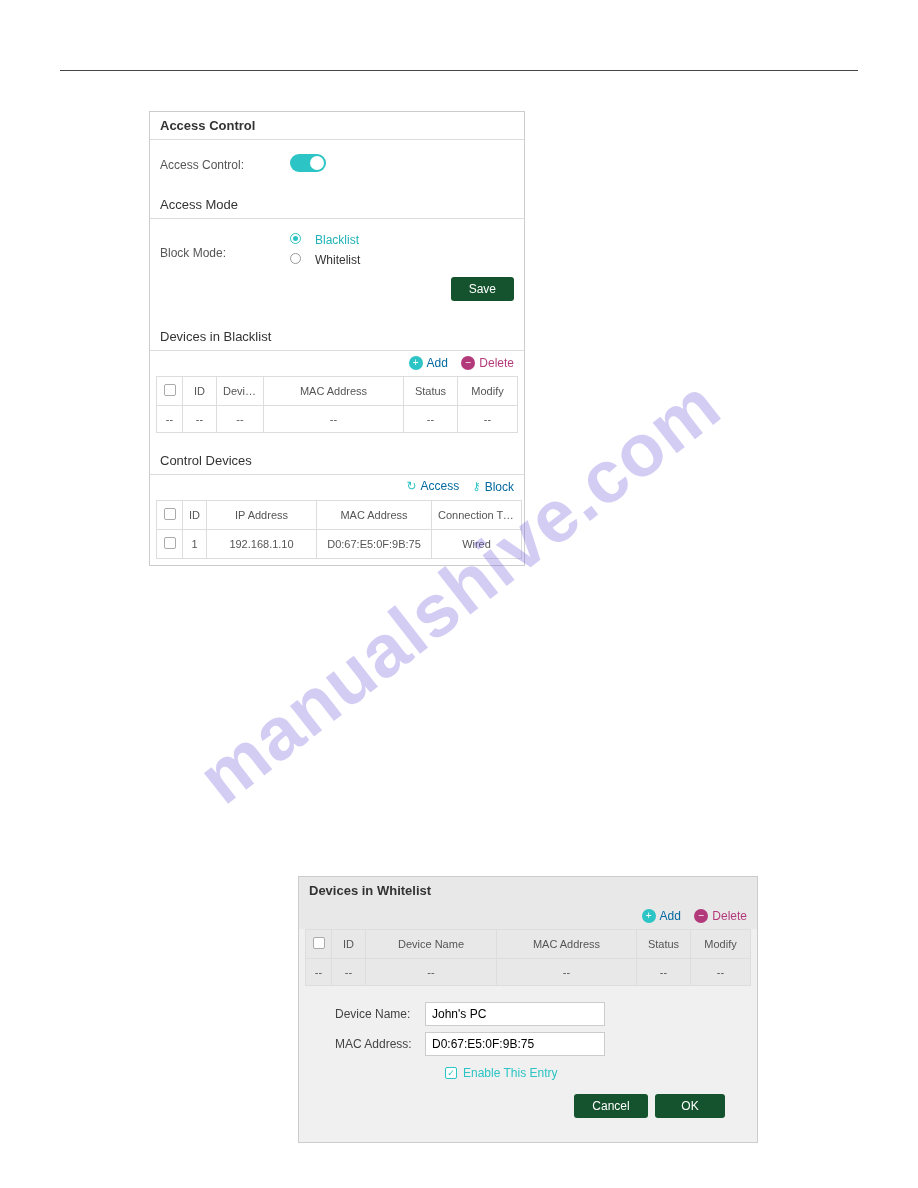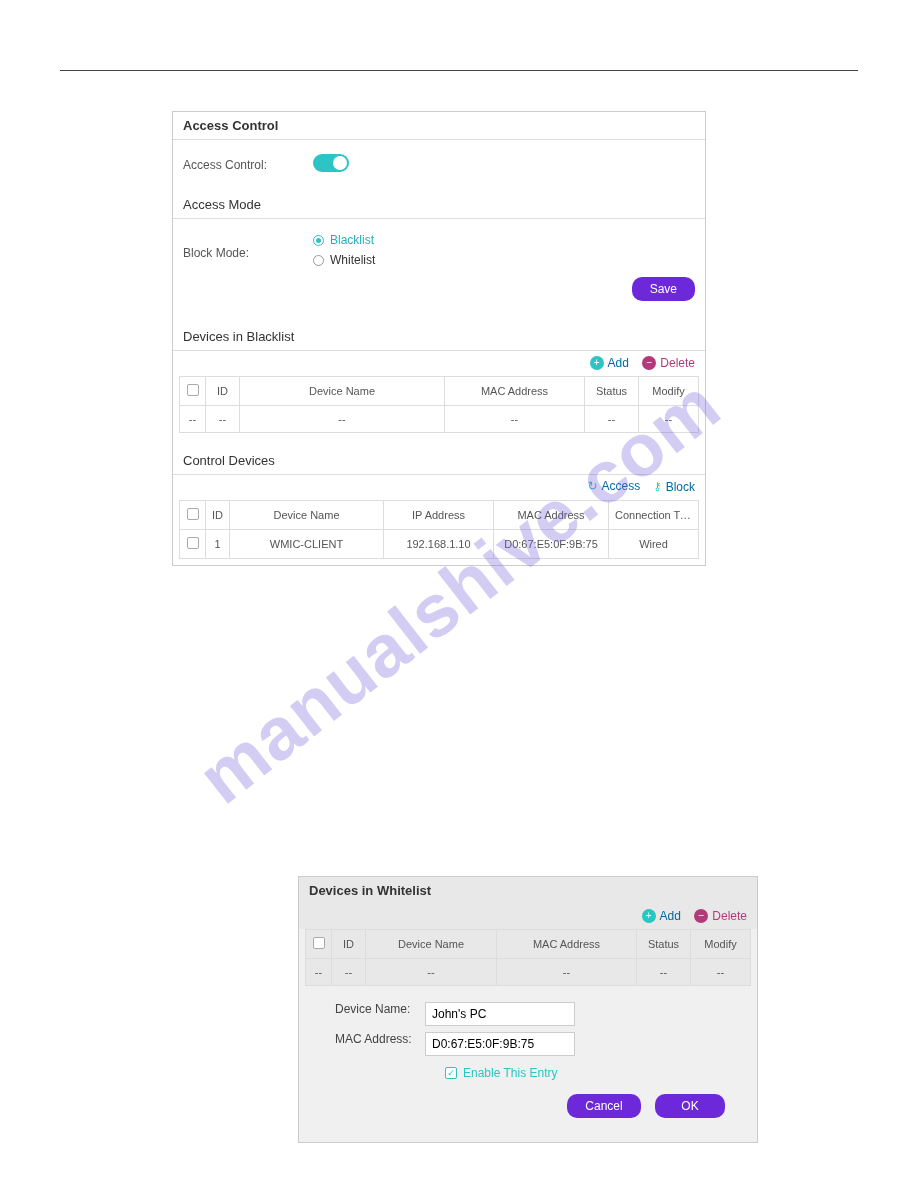--- a/index.html
+++ b/index.html
@@ -15,46 +15,46 @@
     margin: 0 auto;
     padding: 40px 60px;
     position: relative;
   }
   .page-rule {
     border: none;
     border-top: 1px solid #444;
     margin: 30px 0 40px 0;
   }
   .panel {
-    width: 534px;
-    margin-left: 112px;
+    width: 376px;
+    margin-left: 89px;
     border: 1px solid #ccc;
     background: #fff;
   }
   .panel-header {
     font-size: 13px;
     font-weight: bold;
     padding: 6px 10px;
     color: #333;
   }
   .panel-sep { border: none; border-top: 1px solid #ddd; margin: 0; }
   .row { display:flex; align-items:center; padding: 14px 10px 10px 10px; }
   .row .label { width: 130px; color:#555; font-size:12px; }
   .row .control { flex:1; }
-  .radio-option { display:flex; align-items:center; gap:6px; margin-bottom:6px; font-size:12px; }
+  .radio-option { display:flex; align-items:flex-start; gap:14px; margin-bottom:6px; font-size:12px; }
   .radio-option .activeText { color:#20b2b8; }
   .toggle {
     width: 36px; height: 18px; border-radius: 18px; background:#2cc4c4; position:relative; display:inline-block;
   }
   .toggle::after {
     content:""; position:absolute; right:2px; top:2px; width:14px; height:14px; border-radius:50%; background:#fff;
   }
   .btn {
-    border:none; border-radius:10px; padding:5px 18px; color:#fff; font-size:12px; cursor:pointer;
-    background:#6d28d9;
+    border:none; border-radius:3px; padding:5px 18px; color:#fff; font-size:12px; cursor:pointer;
+    background:#14532d;
   }
   .btn-row { padding: 4px 10px 16px 10px; text-align:right; }
   .section-title {
     font-size: 13px; font-weight:normal; padding: 12px 10px 6px 10px; color:#333;
   }
   .link-bar { text-align:right; padding:4px 10px 6px 10px; font-size:12px; }
   .link-bar .link { display:inline-flex; align-items:center; gap:4px; margin-left:10px; cursor:pointer; }
   .icon-circ {
     width:14px;height:14px;border-radius:50%;display:inline-flex;align-items:center;justify-content:center;color:#fff;font-size:10px;line-height:1;
   }
@@ -69,33 +69,33 @@
     border:1px solid #ddd; padding:7px 6px; text-align:center; font-weight:normal;
     overflow:hidden;text-overflow:ellipsis;white-space:nowrap;
   }
   th { color:#555;text-align:center; }
   .chkcell { width:26px; }
   .checkbox-box {
     width:12px;height:12px;border:1px solid #aaa;border-radius:2px;display:inline-block;background:#fff;
   }
   .panel.grey { background:#f0f0f0; }
   .form-area { padding:10px 16px; background:#f0f0f0; }
-  .form-row { display:flex; align-items:flex-start; margin:6px 0; font-size:12px; color:#444;}
+  .form-row { display:flex; align-items:center; margin:6px 0; font-size:12px; color:#444;}
   .form-row .flabel { width: 110px; padding-left:20px; }
   .form-row input[type=text] {
-    width:150px; padding:4px 6px; border:1px solid #ccc; font-size:12px; font-family:inherit; background:#fff;
+    width:180px; padding:4px 6px; border:1px solid #ccc; font-size:12px; font-family:inherit; background:#fff;
   }
   .enable-row {
     display:flex; align-items:center; gap:6px; padding:4px 0 0 130px; font-size:12px; color:#2cc4c4;
   }
   .enable-row .chkmark {
     width:12px;height:12px;border:1px solid #2cc4c4;display:inline-flex;align-items:center;justify-content:center;color:#2cc4c4;font-size:9px;border-radius:2px;background:#fff;
   }
   .form-btns { text-align:right; padding:14px 16px 14px 10px; }
-  .form-btns .btn { margin-left:11px; min-width:70px; }
+  .form-btns .btn { margin-left:4px; min-width:70px; }
   .watermark {
     position:absolute; left:50%; top:50%; transform:translate(-50%,-50%) rotate(-38deg);
     font-size:74px; font-weight:700; color:rgba(110,90,220,0.30); letter-spacing:1px;
     pointer-events:none; white-space:nowrap;
   }
   .radio-circ {
     width:11px;height:11px;border-radius:50%;border:1px solid #999;display:inline-flex;align-items:center;justify-content:center;
   }
   .radio-circ.on { border-color:#2cc4c4; }
   .radio-circ.on::after { content:"";width:5px;height:5px;border-radius:50%;background:#2cc4c4; }

